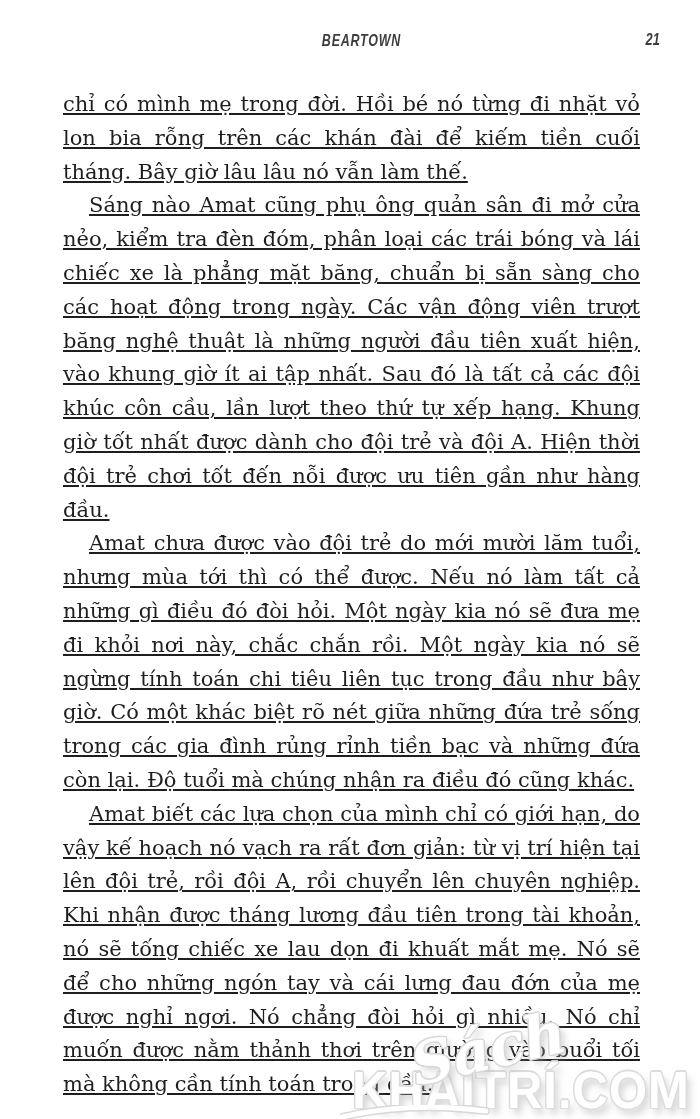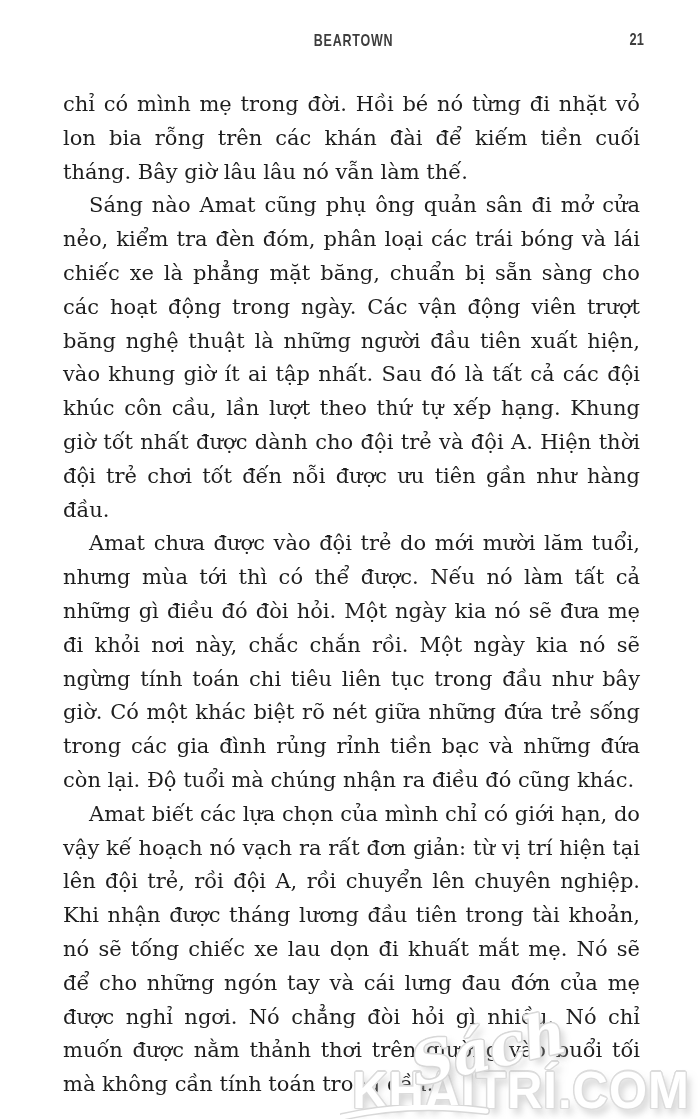--- a/index.html
+++ b/index.html
@@ -6,22 +6,23 @@
   .page{
     position:relative;
     width:700px;
     height:1119px;
     background:#ffffff;
     overflow:hidden;
     font-family:"DejaVu Serif", serif;
   }
   .runhead{
     position:absolute;
-    top:31px; left:63px; right:56px;
+    top:31px; left:63px; right:40px;
     height:20px;
+    font-style:italic;
   }
   .run-title{
     position:absolute;
     left:0; right:0;
     text-align:center;
     font-family:"Liberation Sans", sans-serif;
     font-weight:700;
     font-size:16px;
     letter-spacing:1px;
     color:#3d3d3d;
@@ -38,20 +39,21 @@
     transform:scaleX(0.8);
     transform-origin:right top;
   }
   .textblock{
     position:absolute;
     top:88px; left:63px; right:60px;
     font-size:21px;
     line-height:33.8px;
     text-align:justify;
     color:#1e1e1e;
+    text-decoration:underline;
   }
   .textblock p{
     margin:0;
     padding:0;
   }
   .textblock p.indent{
     text-indent:26px;
   }
   .watermark{
     position:absolute;

